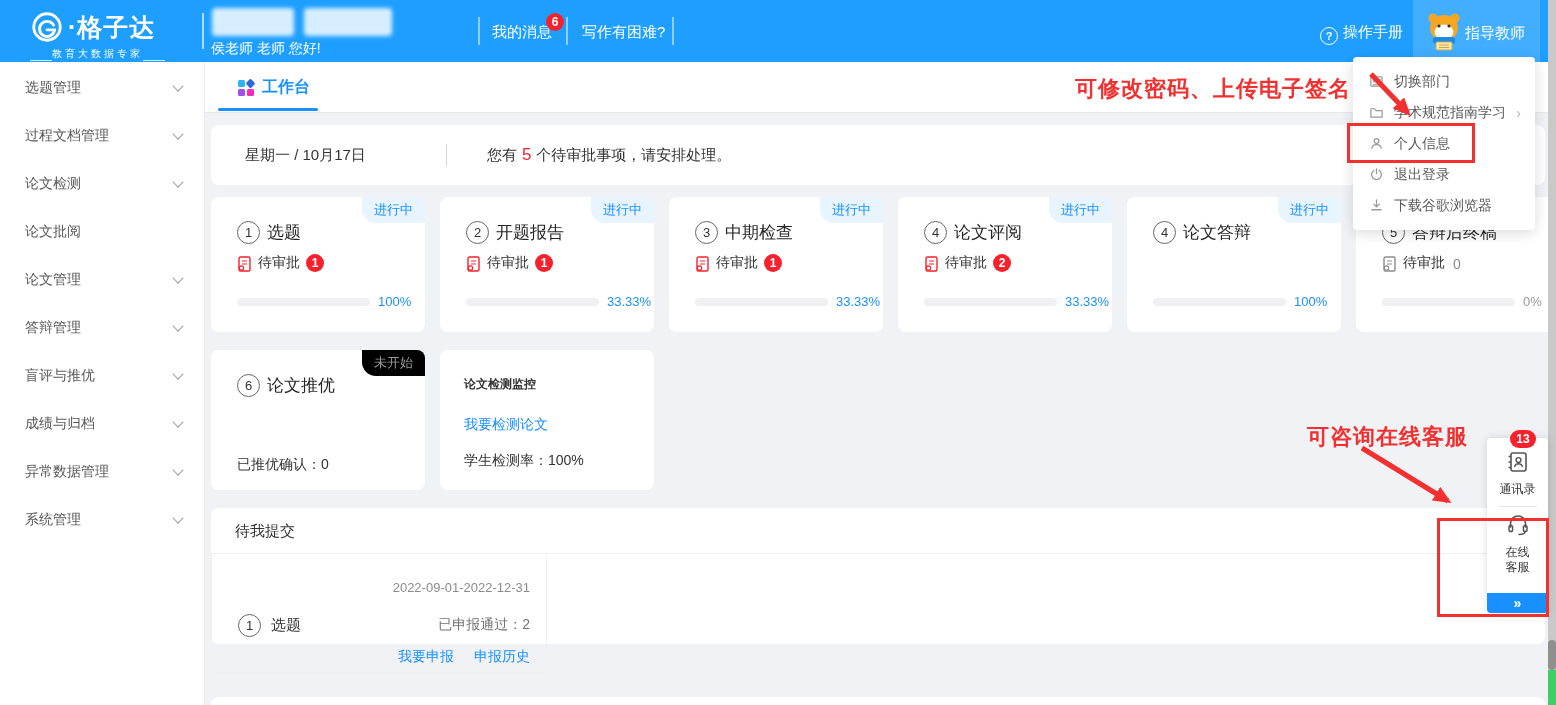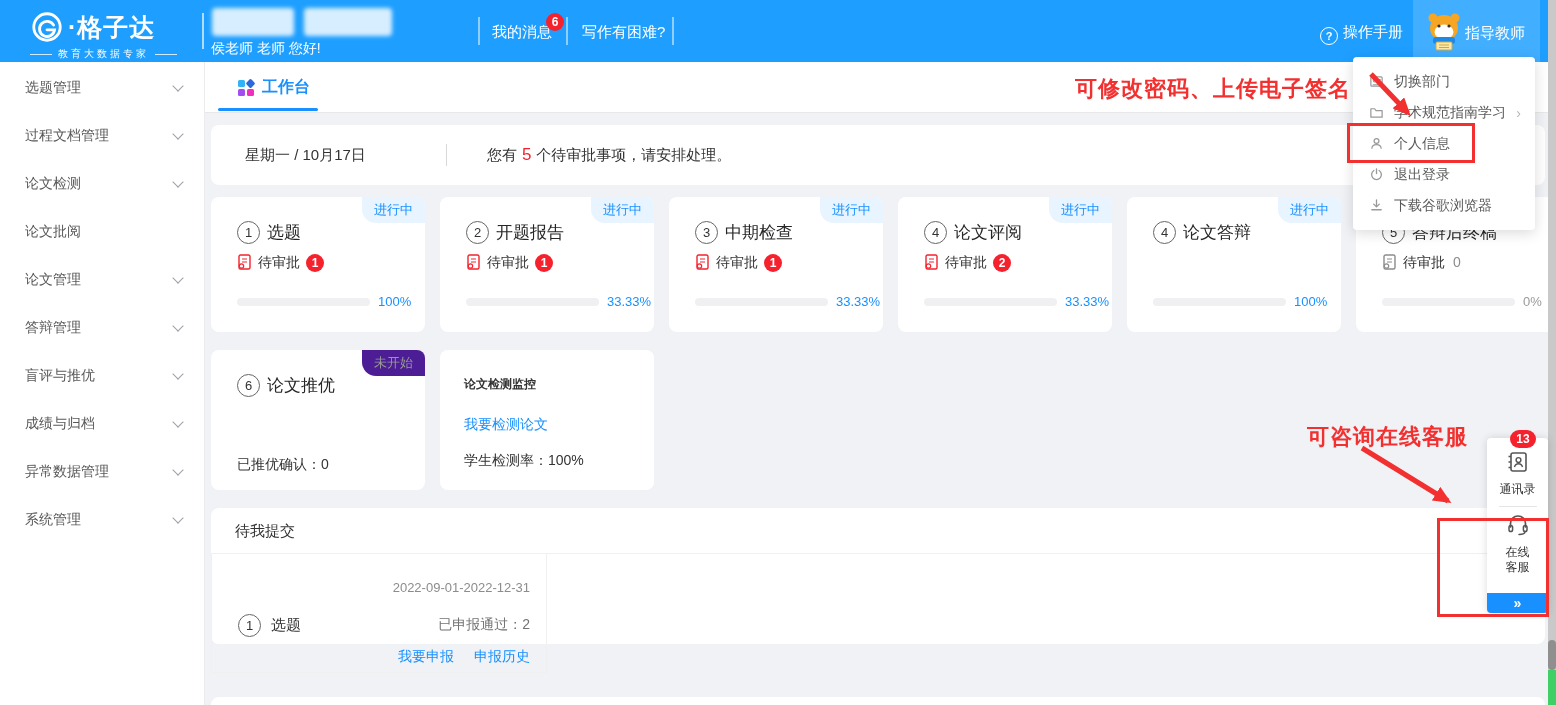--- a/index.html
+++ b/index.html
@@ -5,21 +5,21 @@
   html,body{margin:0;padding:0;}
   body{width:1556px;height:705px;position:relative;overflow:hidden;
        font-family:"Liberation Sans","DejaVu Sans",sans-serif;background:#f0f2f5;
        -webkit-font-smoothing:antialiased;}
   .abs{position:absolute;}
   
   .header{position:absolute;left:0;top:0;width:1556px;height:62px;background:#1e9fff;color:#fff;}
   .logo-wrap{position:absolute;left:30px;top:10px;width:170px;}
   .logo-row{display:flex;align-items:center;gap:4px;}
   .logo-text{font-size:25px;font-weight:bold;letter-spacing:1px;}
-  .logo-tagline{display:flex;align-items:center;gap:6px;margin-top:3px;}
+  .logo-tagline{display:flex;align-items:flex-end;margin-top:3px;}
   .logo-tagline .ln{width:22px;height:1px;background:rgba(255,255,255,.8);}
   .logo-tagline span{font-size:10px;letter-spacing:3px;color:rgba(255,255,255,.95);}
   .hsep{position:absolute;width:2px;background:rgba(255,255,255,.65);}
   .blur-chip{position:absolute;top:8px;height:28px;background:rgba(255,255,255,.82);border-radius:4px;filter:blur(2px);}
   .welcome{position:absolute;left:211px;top:40px;font-size:14px;}
   .hd-link{position:absolute;top:23px;font-size:15px;color:#fff;cursor:pointer;}
   .msg-badge{position:absolute;left:546px;top:13px;min-width:18px;height:18px;border-radius:9px;
              background:#f5222d;color:#fff;font-size:12px;font-weight:bold;display:flex;align-items:center;justify-content:center;padding:0 3px;box-sizing:border-box;}
   .manual-ico{display:inline-flex;width:16px;height:16px;border:1.5px solid #fff;border-radius:50%;
               align-items:center;justify-content:center;font-size:11px;font-weight:bold;margin-right:5px;vertical-align:-3px;}
@@ -48,26 +48,26 @@
   .greeting-card .date{margin-left:34px;}
   .greeting-card .vline{width:1px;height:22px;background:#d9d9d9;margin:0 40px 0 80px;}
   .red-num{color:#f5222d;margin:0 5px;font-size:17px;}
   
   .row1{position:absolute;left:211px;top:197px;display:flex;gap:15px;}
   .row2{position:absolute;left:211px;top:350px;display:flex;gap:15px;}
   .card{position:relative;width:214px;height:135px;background:#fff;border-radius:8px;flex:none;}
   .card.tall{height:140px;}
   .tag{position:absolute;top:0;right:0;padding:4px 12px;font-size:13px;border-radius:0 8px 0 14px;
        background:#e8f4ff;color:#1890ff;}
-  .tag.idle{background:#4c1d95;color:#999;}
+  .tag.idle{background:#000000;color:#999;}
   .title-row{position:absolute;left:26px;top:24px;display:flex;align-items:center;gap:7px;}
   .num-circle{width:21px;height:21px;border:1px solid #666;border-radius:50%;font-size:13px;color:#333;
               display:flex;align-items:center;justify-content:center;flex:none;}
   .card-title{font-size:17px;color:#262626;}
-  .appr-row{position:absolute;left:26px;top:57px;display:flex;align-items:flex-start;gap:6px;font-size:14px;color:#333;}
+  .appr-row{position:absolute;left:26px;top:57px;display:flex;align-items:flex-end;gap:6px;font-size:14px;color:#333;}
   .appr-badge{min-width:18px;height:18px;border-radius:9px;background:#f5222d;color:#fff;font-size:12px;font-weight:bold;
               display:flex;align-items:center;justify-content:center;padding:0 4px;box-sizing:border-box;}
   .appr-zero{color:#8c8c8c;font-size:14px;margin-left:2px;}
   .prog-row{position:absolute;left:26px;top:97px;display:flex;align-items:center;}
   .track{width:133px;height:8px;background:#f0f0f2;border-radius:4px;overflow:hidden;}
   .fill{height:8px;background:#1890ff;border-radius:4px;width:0;}
   .pct{margin-left:8px;font-size:13px;color:#1890ff;}
   .muted .pct{color:#9a9a9a;}
   .muted .doc-ico *{stroke:#8c8c8c;}
   .card-footer{position:absolute;left:26px;top:106px;font-size:14px;color:#333;}

